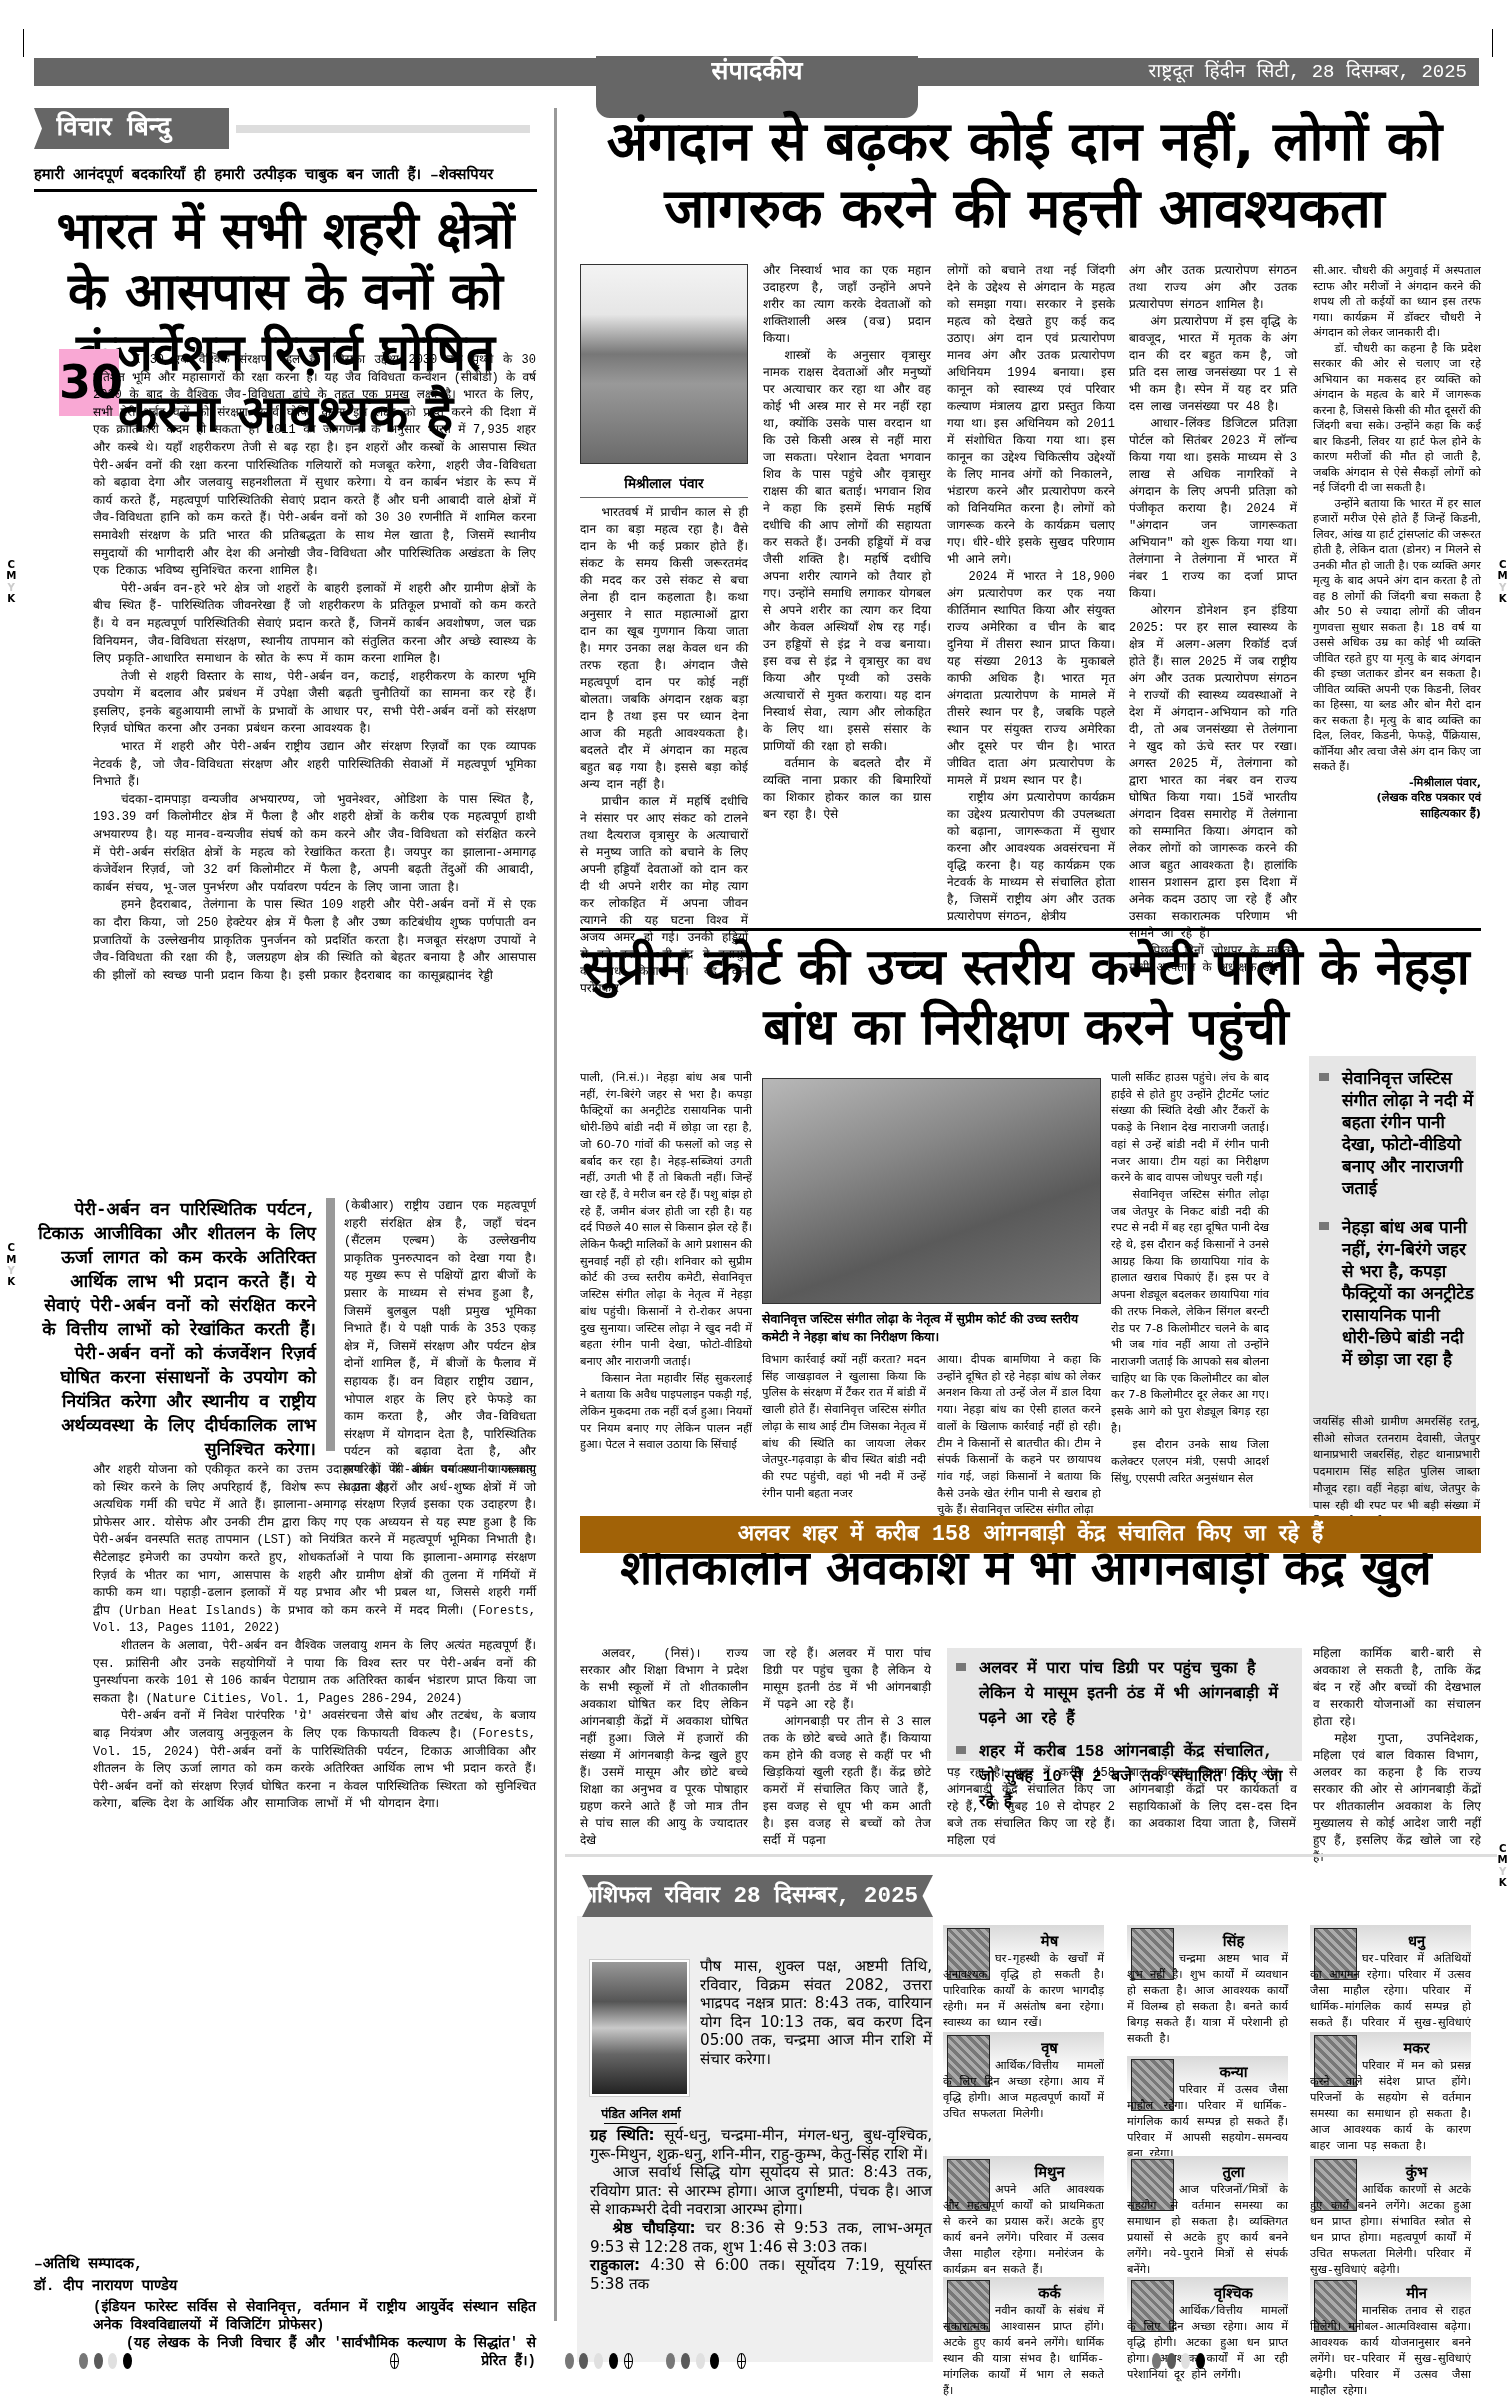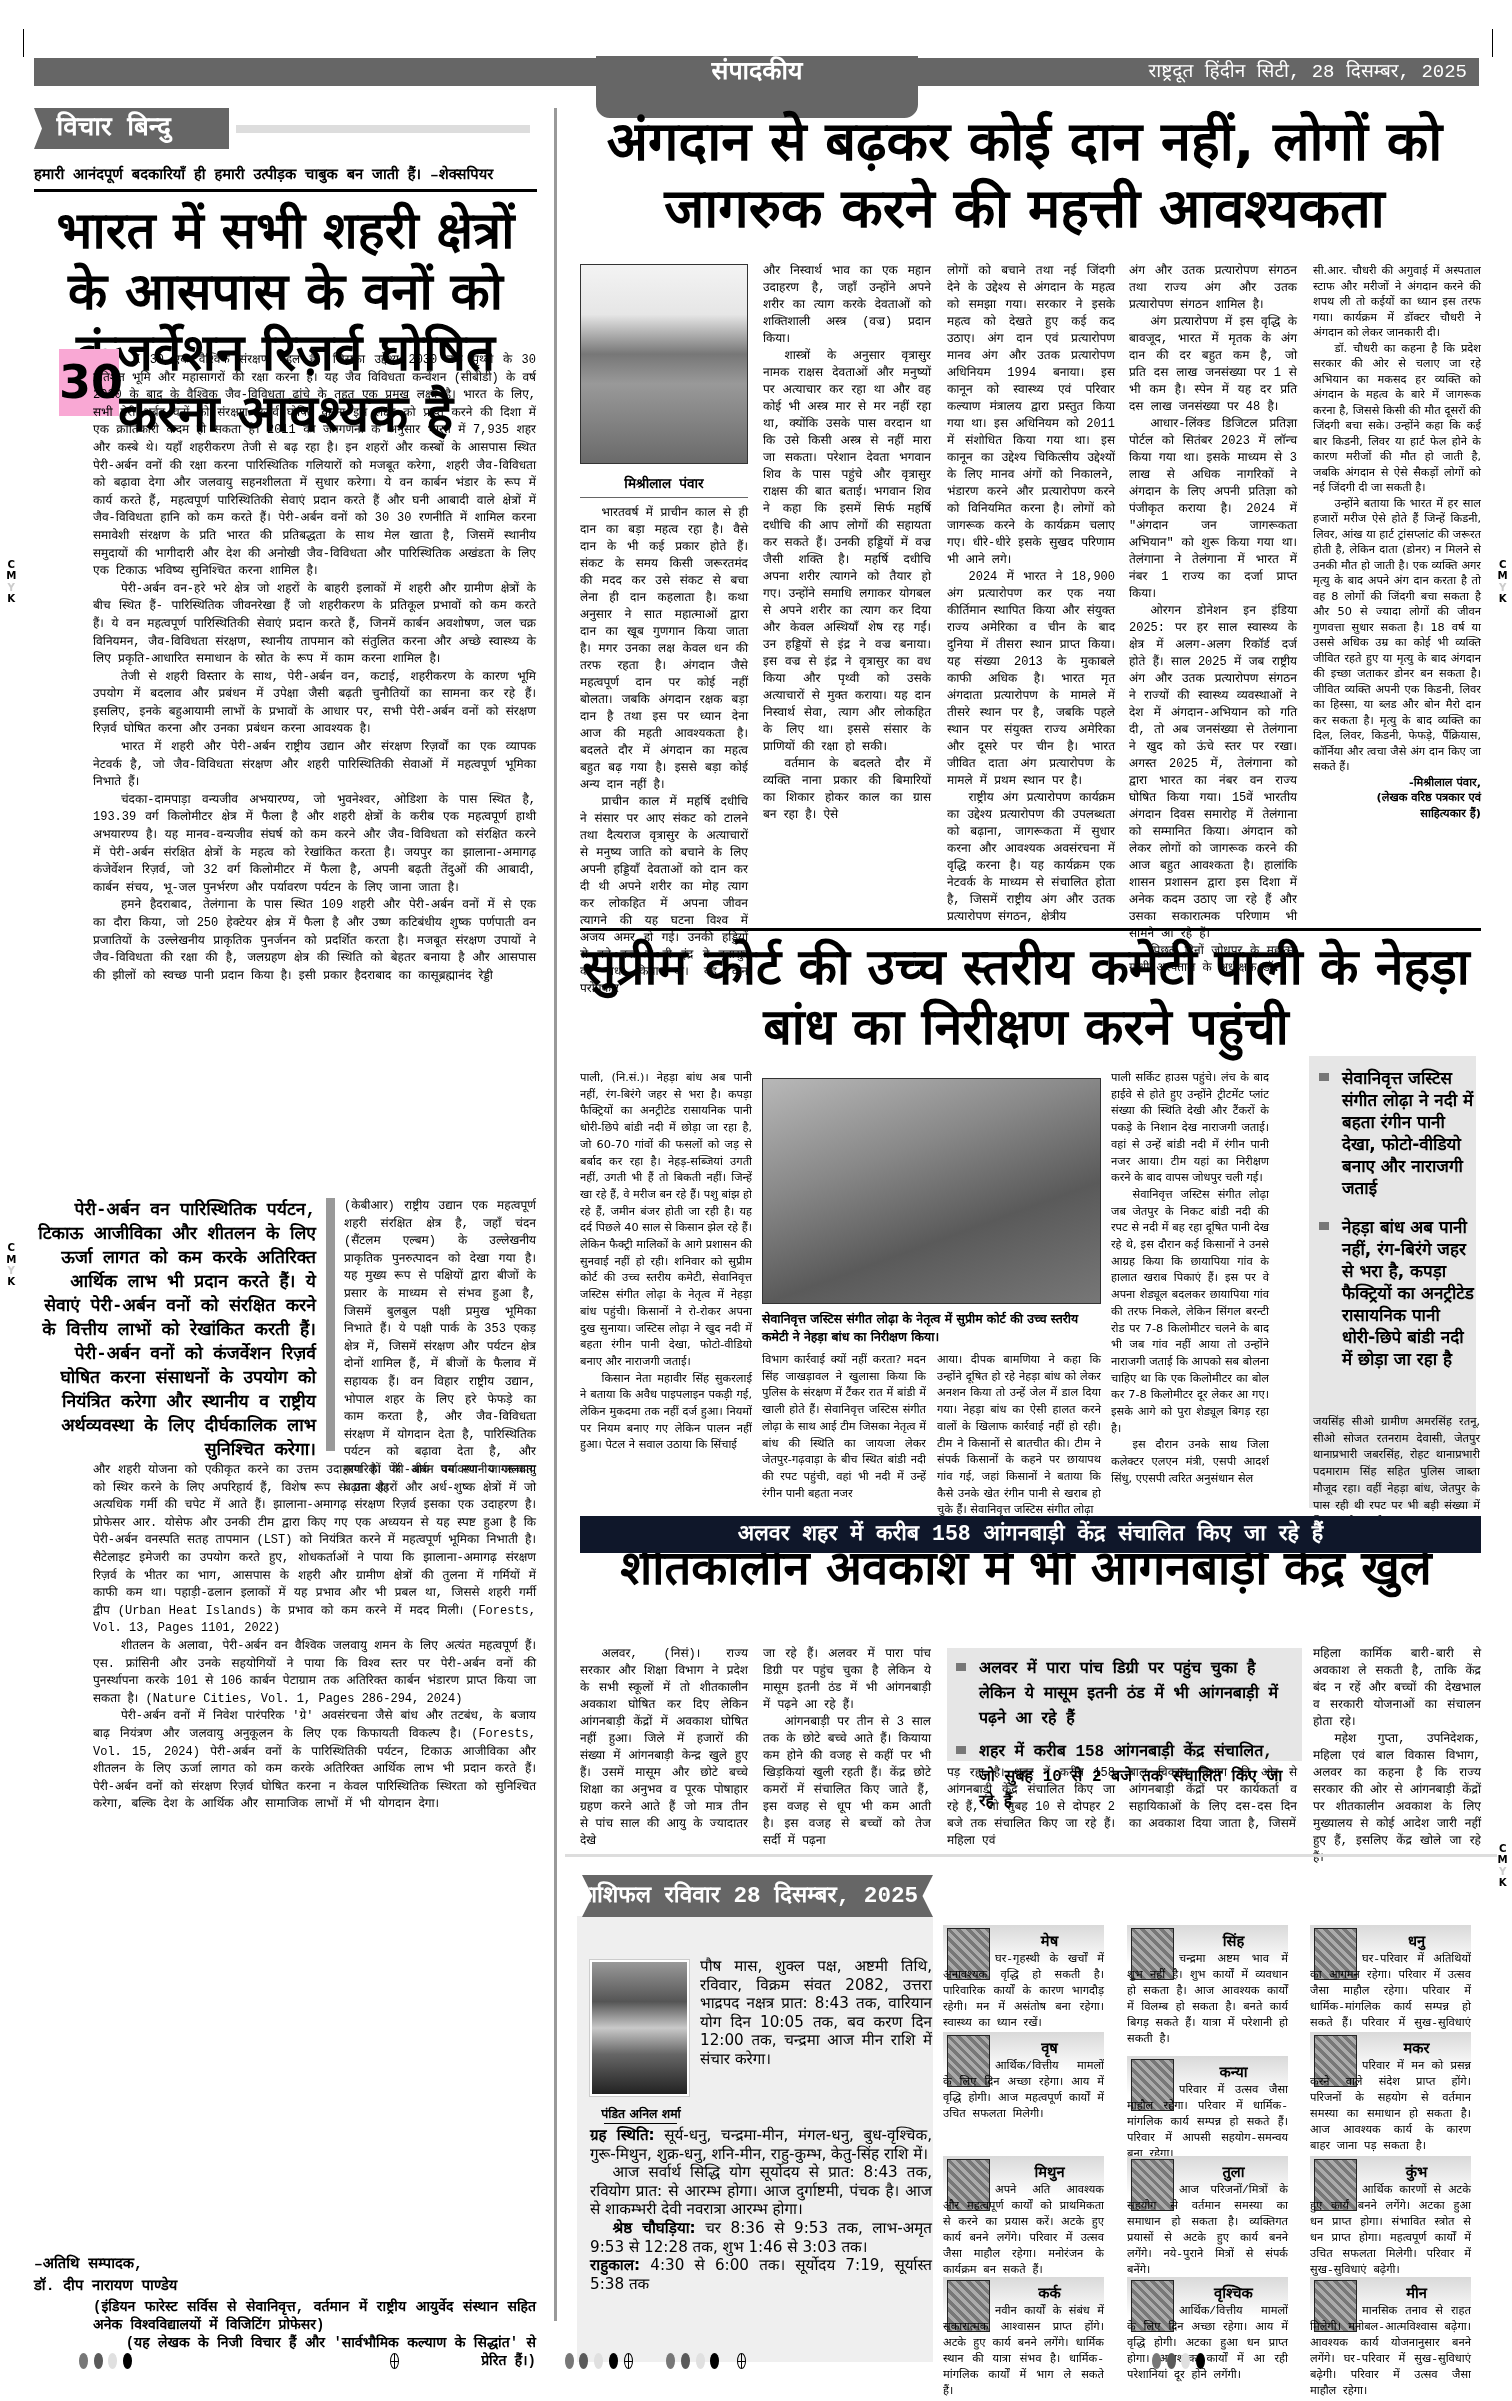--- a/index.html
+++ b/index.html
@@ -56,21 +56,21 @@
   #sc-c3{left:1111px;top:1070px;width:158px}
   #sc-box{left:1309px;top:1056px;width:167px;height:452px;background:#e6e6e6}
   .bullets{position:absolute;font-size:17px;font-weight:bold;line-height:22px}
   .bullets .b{position:relative;padding-left:29px;margin-bottom:17px}
   .bullets .b::before{content:"";position:absolute;left:5.6px;top:5.6px;width:10.2px;height:8px;background:#777}
   #sc-bul{left:1313px;top:1067px;width:164px}
   #sc-c4{left:1313px;top:1414px;width:167px}
   #sc-rule{left:580px;top:1531px;width:901px;height:2.8px;background:#000}
   
   #ab-head{left:573px;top:1540px;width:906px;text-align:center;font-size:47px;font-weight:bold;line-height:56px}
-  #ab-sub{left:580px;top:1516px;width:901px;height:37px;background:#0f172a;color:#fff;text-align:center;font-size:21.5px;font-weight:bold;line-height:37px}
+  #ab-sub{left:580px;top:1516px;width:901px;height:37px;background:#a16207;color:#fff;text-align:center;font-size:21.5px;font-weight:bold;line-height:37px}
   #ab-c0{left:580px;top:1646px;width:168px}
   #ab-c1{left:763px;top:1646px;width:168px}
   #ab-box{left:947px;top:1648px;width:355px;height:113px;background:#e6e6e6}
   #ab-bul{left:950px;top:1657px;width:347px;font-size:16px;line-height:25px}
   #ab-c2{left:947px;top:1765px;width:168px}
   #ab-c3{left:1129px;top:1765px;width:168px}
   #ab-c4{left:1313px;top:1646px;width:168px}
   #ab-rule{left:565px;top:1854px;width:932px;height:3.4px;background:#ddd}
   
   #rf-tag{left:582px;top:1875px;width:351px;height:42px;background:#666;clip-path:polygon(0 0,100% 0,97% 50%,100% 100%,0 100%,3% 50%)}
@@ -226,21 +226,21 @@
 </div>
 <div class="abs" id="ab-rule"></div>
 
 <div class="abs" id="rf-panel"></div>
 <div class="abs" id="rf-tag">
     <span class="cond">राशिफल रविवार 28 दिसम्बर, 2025</span>
   </div>
 <div class="abs" id="rf-photo" style="top:1960px"></div>
 <div class="abs" id="rf-cap" style="top:2105px">पंडित अनिल शर्मा</div>
 <div class="abs" id="rf-caprule" style="top:2123px"></div>
-<div class="abs" id="rf-text1" style="top:1957px">पौष मास, शुक्ल पक्ष, अष्टमी तिथि, रविवार, विक्रम संवत 2082, उत्तरा भाद्रपद नक्षत्र प्रात: 8:43 तक, वारियान योग दिन 10:05 तक, बव करण दिन 12:00 तक, चन्द्रमा आज मीन राशि में संचार करेगा।</div>
+<div class="abs" id="rf-text1" style="top:1957px">पौष मास, शुक्ल पक्ष, अष्टमी तिथि, रविवार, विक्रम संवत 2082, उत्तरा भाद्रपद नक्षत्र प्रात: 8:43 तक, वारियान योग दिन 10:13 तक, बव करण दिन 05:00 तक, चन्द्रमा आज मीन राशि में संचार करेगा।</div>
 <div class="abs" id="rf-text2" style="top:2126px">
   <p><b>ग्रह स्थिति:</b> <span>सूर्य-धनु, चन्द्रमा-मीन, मंगल-धनु, बुध-वृश्चिक, गुरू-मिथुन, शुक्र-धनु, शनि-मीन, राहु-कुम्भ, केतु-सिंह राशि में।</span></p>
   <p style="text-indent:22.6px">आज सर्वार्थ सिद्धि योग सूर्योदय से प्रात: 8:43 तक, रवियोग प्रात: से आरम्भ होगा। आज दुर्गाष्टमी, पंचक है। आज से शाकम्भरी देवी नवरात्रा आरम्भ होगा।</p>
   <p style="text-indent:22.6px"><b>श्रेष्ठ चौघड़िया:</b> <span>चर 8:36 से 9:53 तक, लाभ-अमृत 9:53 से 12:28 तक, शुभ 1:46 से 3:03 तक।</span></p>
   <p><b>राहुकाल:</b> <span>4:30 से 6:00 तक। सूर्योदय 7:19, सूर्यास्त 5:38 तक</span></p>
 </div>
 
 <div id="signs">
     <div class="sign" style="left: 943px; top: 1925px;">
       <div class="hd"></div>

